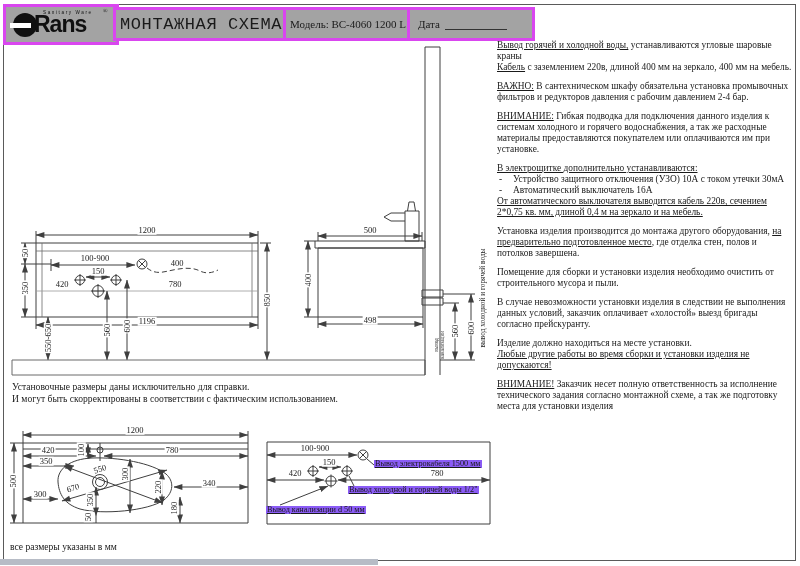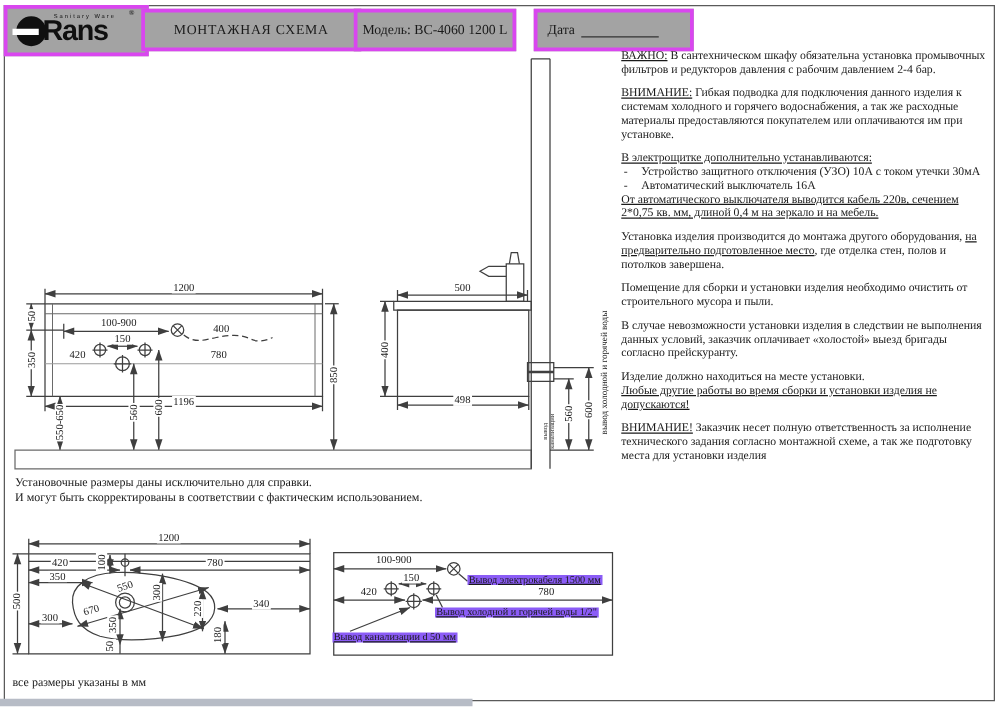--- a/index.html
+++ b/index.html
@@ -10,23 +10,23 @@
   .cell{position:absolute;border:3px solid #d946ef;background:#a3a3a3;display:flex;align-items:center;justify-content:center;}
   .logo-cell{left:3px;top:4px;width:110px;height:35px;justify-content:flex-start;}
   .logo-wrap{position:relative;width:108px;height:35px;}
   .logo-circle{position:absolute;left:7px;top:6px;width:24px;height:24px;background:#101010;border-radius:50%;}
   .logo-circle::after{content:"";position:absolute;left:-3px;top:10px;width:21px;height:5px;background:#fff;}
   .logo-text{position:absolute;left:28px;top:4px;font-family:"Liberation Sans",sans-serif;
              font-weight:bold;font-size:23px;letter-spacing:-1px;color:#101010;}
   .logo-tagline{position:absolute;left:37px;top:3px;font-family:"Liberation Sans",sans-serif;
                 font-size:4.6px;letter-spacing:1.6px;color:#101010;white-space:nowrap;}
   .logo-reg{position:absolute;left:97px;top:1px;font-size:6px;color:#101010;}
-  .title-cell{left:113px;top:7px;width:170px;height:28px;font-size:11px;letter-spacing:.6px;}
+  .title-cell{left:113px;top:7px;width:170px;height:28px;font-size:17px;letter-spacing:.6px;font-family:Liberation Mono, monospace;}
   .model-cell{left:283px;top:7px;width:124px;height:28px;font-size:11px;text-align:center;}
-  .date-cell{left:407px;top:7px;width:114px;height:28px;justify-content:flex-start;padding-left:8px;font-size:11px;margin-left:20px;}
+  .date-cell{left:407px;top:7px;width:114px;height:28px;justify-content:flex-start;padding-left:8px;font-size:11px;}
   .date-line{display:inline-block;width:62px;border-bottom:1px solid #333;height:11px;margin-left:5px;}
   
   .notes{position:absolute;left:497px;top:40px;width:296px;font-size:9.4px;line-height:11px;text-align:left;}
   .notes p{margin:0 0 8px;}
   .u{text-decoration:underline;}
   .li{display:flex;}
   .li .dash{width:14px;flex:none;padding-left:2px;}
   
   .lbl{position:absolute;transform:translate(-50%,-50%);font-size:8.5px;line-height:1;
        background:#fff;padding:0 1px;white-space:nowrap;color:#222;}
@@ -219,20 +219,24 @@
   <div class="anno" style="left:348px;top:486px">Вывод холодной и горячей воды 1/2"</div>
   <div class="anno" style="left:266px;top:506px">Вывод канализации d 50 мм</div>
 
   <div class="ref-note" style="left:12px;top:381px">Установочные размеры даны исключительно для справки.</div>
   <div class="ref-note" style="left:12px;top:393px">И могут быть скорректированы в соответствии с фактическим использованием.</div>
   <div class="units-note">все размеры указаны в мм</div>
   <div class="scan-bar"></div>
 
   <div class="notes">
     <p>
+      <span class="u">Вывод горячей и холодной воды,</span><span> устанавливаются угловые шаровые краны</span><br>
+      <span class="u">Кабель</span><span> с заземлением 220в, длиной 400 мм на зеркало, 400 мм на мебель.</span>
+    </p>
+    <p>
       <span class="u">ВАЖНО:</span><span> В сантехническом шкафу обязательна установка промывочных фильтров и редукторов давления с рабочим давлением 2-4 бар.</span>
     </p>
     <p>
       <span class="u">ВНИМАНИЕ:</span><span> Гибкая подводка для подключения данного изделия к системам холодного и горячего водоснабжения, а так же расходные материалы предоставляются покупателем или оплачиваются им при установке.</span>
     </p>
     <p>
       <span class="u">В электрощитке дополнительно устанавливаются:</span>
       <span class="li">
           <span class="dash">-</span>
           <span>Устройство защитного отключения (УЗО) 10А с током утечки 30мА</span>

